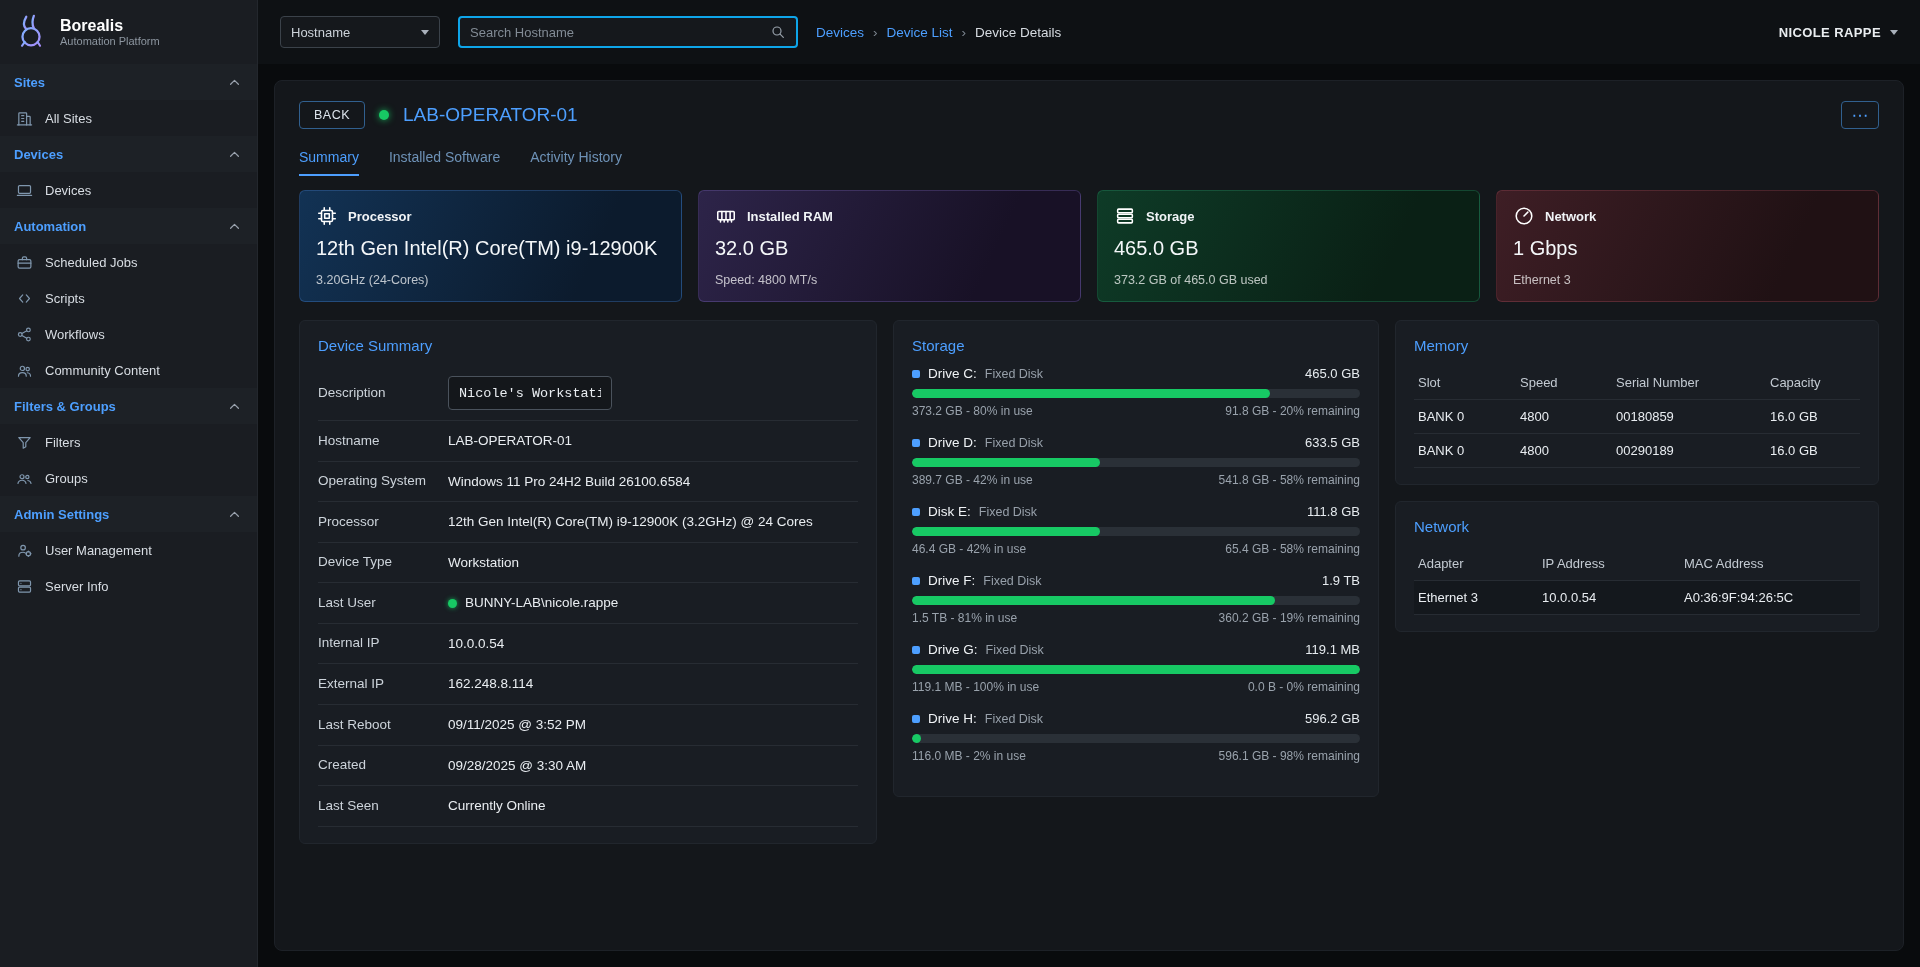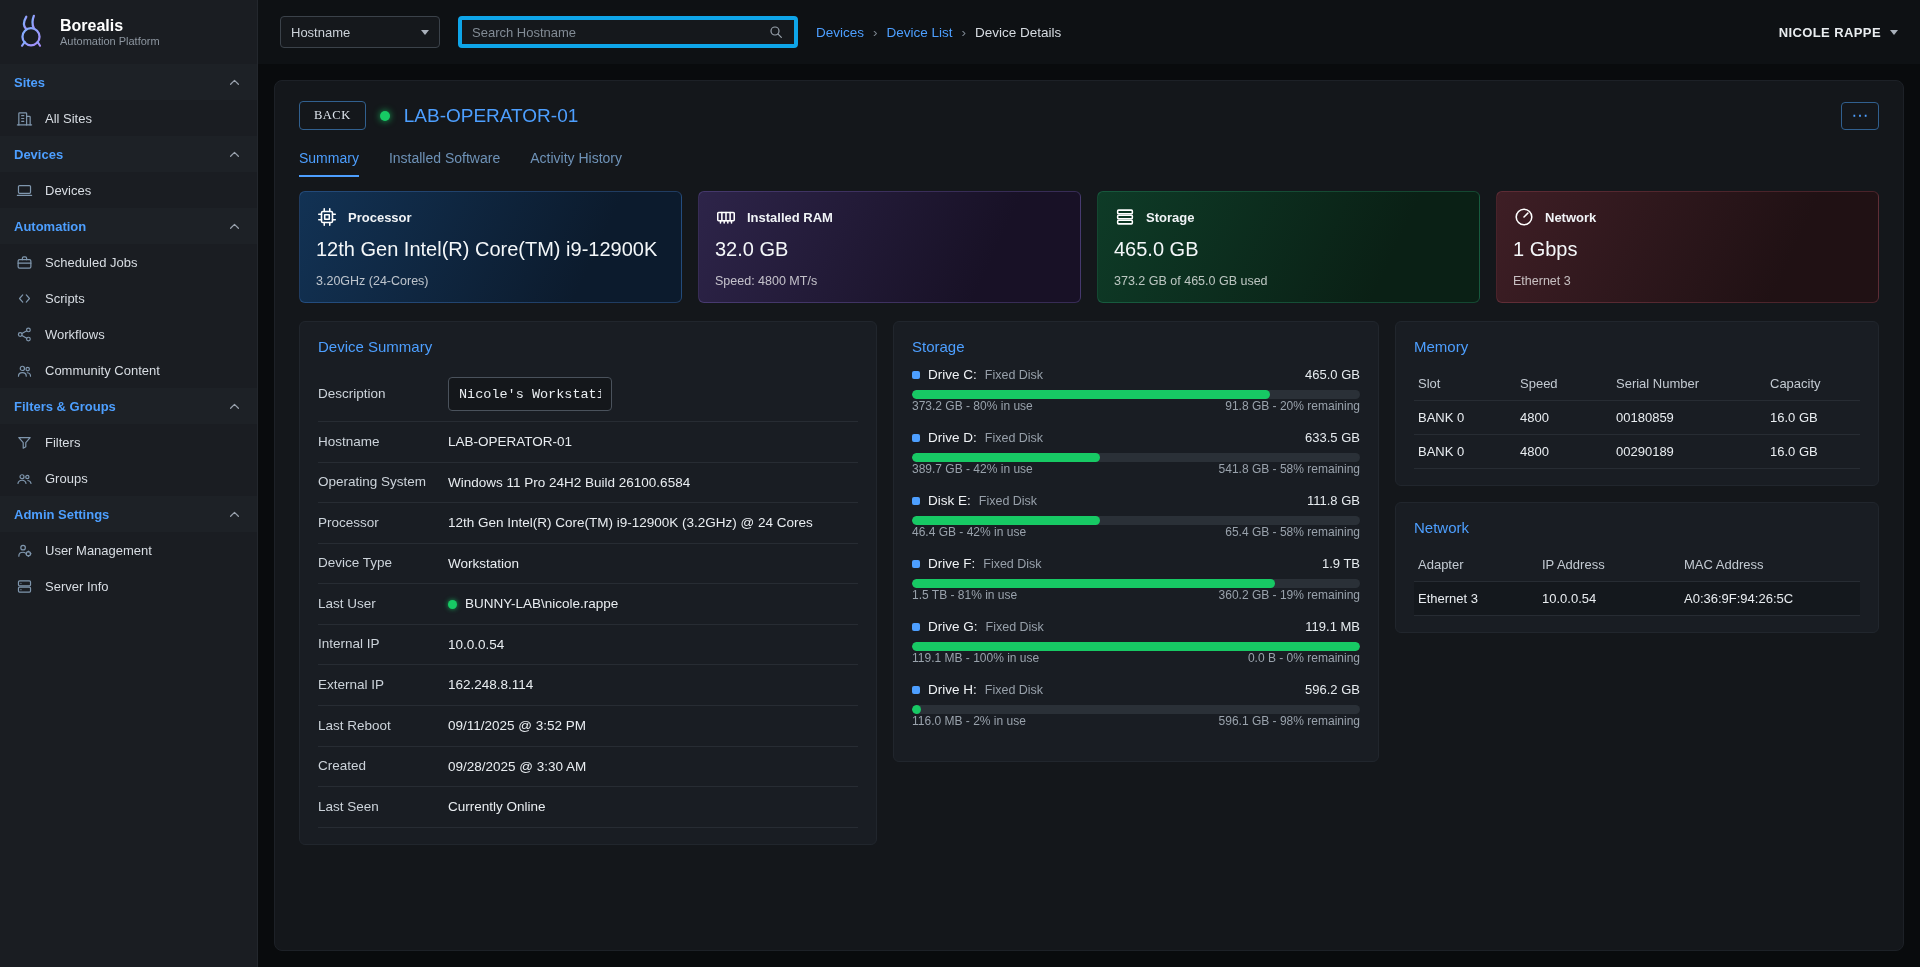--- a/index.html
+++ b/index.html
@@ -18,38 +18,38 @@
   .sitem{height:36px;display:flex;align-items:center;gap:12px;padding:0 16px;font-size:13px;color:#d8dde3;cursor:pointer}
   .sitem svg{stroke:#7f96ad;flex-shrink:0}
   .icon16{width:17px;height:17px;fill:none;stroke-width:1.7;stroke-linecap:round;stroke-linejoin:round}
 
   
   .rightcol{flex:1;display:flex;flex-direction:column;min-width:0}
   .topbar{height:64px;display:flex;align-items:center;gap:18px;padding:0 22px;background:#0e1114}
   .select{width:160px;height:32px;border:1px solid #3b424a;border-radius:4px;background:#15181c;
     display:flex;align-items:center;justify-content:space-between;padding:0 10px;font-size:13px;color:#ccd2d9;cursor:pointer}
   .caret{width:0;height:0;border-left:4px solid transparent;border-right:4px solid transparent;border-top:5px solid #a9b1bb}
-  .search{width:340px;height:32px;border:4px solid #0ea5e9;border-radius:4px;background:#15181c;
+  .search{width:340px;height:32px;border:2px solid #0ea5e9;border-radius:4px;background:#15181c;
     display:flex;align-items:center;padding:0 10px;gap:8px}
   .search input{flex:1;background:transparent;border:none;outline:none;color:#dfe4e9;font-size:13px;font-family:inherit}
   .search input::placeholder{color:#828b95}
   .search svg{width:16px;height:16px;fill:none;stroke:#98a1ab;stroke-width:1.8;stroke-linecap:round;cursor:pointer}
   .crumbs{display:flex;align-items:center;gap:9px;font-size:13.5px}
   .crumb-link{color:#4d9fff;cursor:pointer}
   .crumb-sep{color:#7c858f}
   .crumb-current{color:#d6dbe1}
   .user{margin-left:auto;display:flex;align-items:center;gap:9px;font-size:13px;font-weight:bold;
     letter-spacing:.4px;color:#e9edf0;cursor:pointer}
 
   
   .main{flex:1;background:#090b0d;padding:16px;overflow:hidden}
   .panel{background:#14171b;border:1px solid #1d2127;border-radius:8px;height:100%;padding:20px 24px;overflow:hidden}
   .ph{display:flex;align-items:center;gap:14px}
   .back-btn{padding:6px 14px;border:1px solid #31608f;border-radius:4px;background:transparent;
-    color:#dde4ec;font-size:12.5px;letter-spacing:.5px;font-family:Liberation Serif, serif;cursor:pointer}
+    color:#dde4ec;font-size:12.5px;letter-spacing:.5px;font-family:Liberation Sans, sans-serif;cursor:pointer}
   .status-dot{width:10px;height:10px;border-radius:50%;background:#17c964;box-shadow:0 0 7px rgba(23,201,100,.85)}
   .page-title{font-size:19px;color:#4d9fff;font-weight:500}
   .menu-btn{margin-left:auto;width:38px;height:28px;border:1px solid #31608f;border-radius:4px;background:transparent;
     color:#4d9fff;font-size:17px;line-height:1;cursor:pointer;font-family:inherit}
   .tabs{display:flex;gap:30px;margin-top:20px}
   .tab{font-size:14px;padding-bottom:9px;color:#6e92b7;cursor:pointer}
   .tab.active{color:#4d9fff;border-bottom:2px solid #4d9fff}
 
   
   .cards{display:grid;grid-template-columns:repeat(4,1fr);gap:16px;margin-top:14px}
@@ -78,21 +78,21 @@
 
   
   .drive{margin-bottom:17px}
   .drive-head{display:flex;align-items:center;gap:8px}
   .drive-bullet{width:8px;height:8px;border-radius:2px;background:#4d9fff;flex-shrink:0}
   .drive-name{font-size:13.5px;font-weight:normal;color:#f0f3f6}
   .drive-type{font-size:12.5px;color:#97a0aa}
   .drive-size{margin-left:auto;font-size:13px;color:#e6ebef}
   .bar{margin-top:8px;height:9px;border-radius:5px;background:#2a3037;overflow:hidden}
   .bar-fill{height:100%;border-radius:5px;background:#17c964}
-  .drive-stats{display:flex;justify-content:space-between;font-size:12px;color:#99a2ac}
+  .drive-stats{display:flex;justify-content:space-between;margin-top:6px;font-size:12px;color:#99a2ac}
 
   
   .rstack{display:flex;flex-direction:column;gap:16px}
   .trow{display:grid;padding:9px 4px;border-bottom:1px solid #272c33;font-size:13px;align-items:center;column-gap:6px}
   .mem-grid{grid-template-columns:96px 90px 148px 1fr}
   .net-grid{grid-template-columns:118px 136px 1fr}
   .th{color:#c3cad2}
   .td{color:#e9edf1}
   .net-data{background:#14181d}
 </style>

